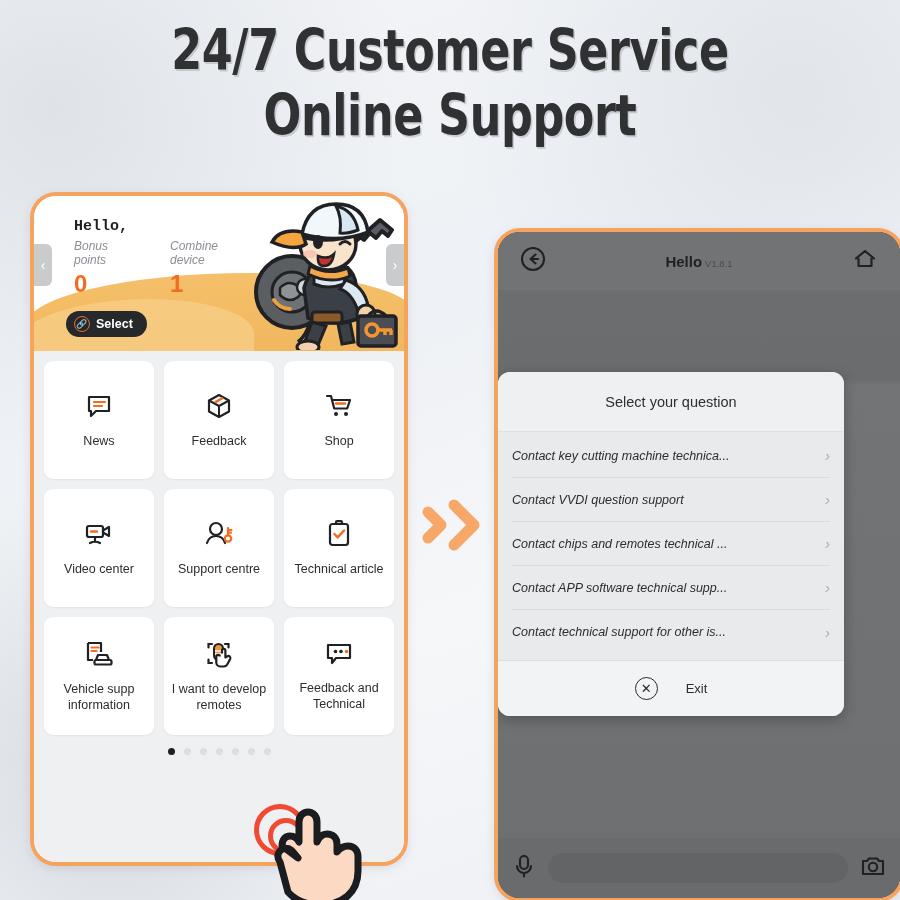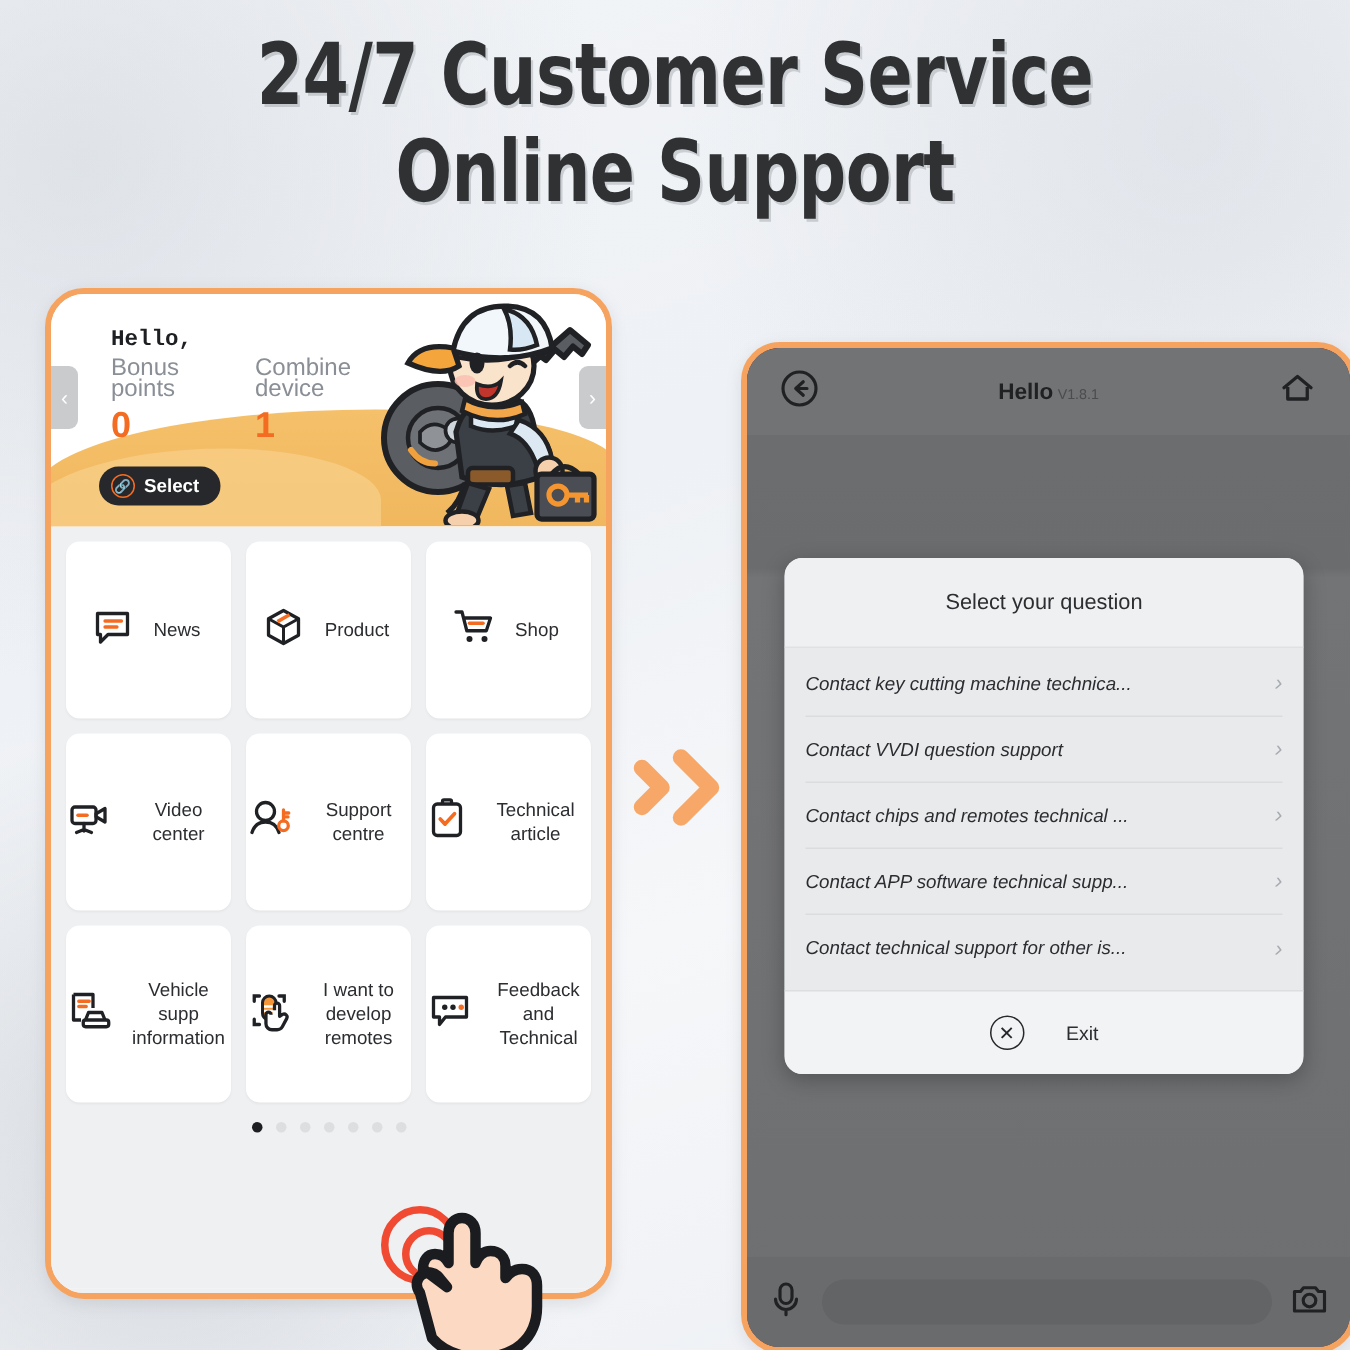--- a/index.html
+++ b/index.html
@@ -56,21 +56,21 @@
   }
   .hero-dune2 {
     position: absolute; left: -20px; bottom: 0; width: 240px; height: 52px;
     background: #f7cd84;
     border-radius: 60% 46% 0 0 / 100% 70% 0 0;
     opacity: .85;
   }
   .hero-inner { position: relative; padding: 22px 0 0 40px; z-index: 3; }
   .hello { font-size: 15px; font-weight: 700; color: #1d1f22; margin-bottom: 4px; font-family: Liberation Mono, monospace; }
   .stats { display: flex; gap: 34px; }
-  .stat-label { font-size: 16px; color: #8a8f96; line-height: 14px; width: 62px; }
+  .stat-label { font-size: 12px; color: #8a8f96; line-height: 14px; width: 62px; font-style: italic; }
   .stat-value { font-size: 24px; font-weight: 700; color: #f36c21; line-height: 30px; margin-top: 2px; }
   .select-pill {
     position: absolute; left: 32px; bottom: 14px; z-index: 4;
     display: inline-flex; align-items: center; gap: 6px;
     background: #26282b; color: #fff;
     border-radius: 15px; padding: 5px 14px 5px 8px;
     font-size: 12.5px; font-weight: 700;
   }
   .pill-link {
     width: 16px; height: 16px; border-radius: 50%;
@@ -88,21 +88,21 @@
     background: #c9cbcd; display: flex; align-items: center; justify-content: center;
     color: #fff; font-size: 14px; z-index: 5;
   }
   .carousel-tab.left  { left: 0;  border-radius: 0 6px 6px 0; }
   .carousel-tab.right { right: 0; border-radius: 6px 0 0 6px; }
 
   .left-body { background: #eef0f2; padding: 10px 10px 0 10px; height: 508px; }
   .grid { display: grid; grid-template-columns: repeat(3,1fr); gap: 10px; }
   .tile {
     background: #fff; border-radius: 9px; height: 118px;
-    display: flex; flex-direction: row; align-items: center;
+    display: flex; flex-direction: column; align-items: center;
     justify-content: center; gap: 8px;
     box-shadow: 0 1px 2px rgba(0,0,0,0.05);
   }
   .tile-label {
     font-size: 12.5px; color: #2b2d30; text-align: center;
     line-height: 16px; padding: 0 4px;
   }
   .dots { display: flex; justify-content: center; gap: 9px; margin-top: 13px; }
   .dot { width: 7px; height: 7px; border-radius: 50%; background: #dcdee0; }
   .dot.active { background: #1c1e21; }
@@ -136,21 +136,21 @@
     background: linear-gradient(180deg,#6d6e70 0%, #6b6c6e 22%, #737476 23%, #6e6f71 100%);
   }
   .r-header {
     height: 58px; display: flex; align-items: center; justify-content: space-between;
     padding: 0 22px; background: #727375;
   }
   .r-title { font-size: 15px; color: #1f2123; font-weight: 700; }
   .r-title .ver { font-size: 9.5px; font-weight: 400; color: #4a4c4e; margin-left: 3px; }
 
   .modal {
-    position: absolute; left: 25px; top: 140px; width: 346px;
+    position: absolute; left: 0; top: 140px; width: 346px;
     background: #eceef0; border-radius: 12px; overflow: hidden;
     box-shadow: 0 4px 14px rgba(0,0,0,0.25);
   }
   .modal-title {
     height: 60px; display: flex; align-items: center; justify-content: center;
     font-size: 14.5px; color: #2c2e31; background: #eef0f2;
     border-bottom: 1px solid #dfe1e3;
   }
   .q-list { background: #e8eaec; padding: 2px 14px 6px 14px; }
   .q-item {
@@ -277,21 +277,21 @@
       </div>
 
       <div class="tile">
         <span>
           <svg width="30" height="30" viewBox="0 0 30 30" fill="none">
             <path d="M15 4l10 5.5v11L15 26 5 20.5v-11z" stroke="#1f2124" stroke-width="2.2" stroke-linejoin="round"></path>
             <path d="M5 9.5L15 15l10-5.5M15 15v11" stroke="#1f2124" stroke-width="2"></path>
             <path d="M19 6.8l-8 4.6" stroke="#f36c21" stroke-width="2.4"></path>
           </svg>
         </span>
-        <span class="tile-label">Product</span>
+        <span class="tile-label">Feedback</span>
       </div>
 
       <div class="tile">
         <span>
           <svg width="30" height="30" viewBox="0 0 30 30" fill="none">
             <path d="M3 5h4l3.2 12.5h13L26 9H8" stroke="#1f2124" stroke-width="2.2" stroke-linecap="round" stroke-linejoin="round"></path>
             <circle cx="12" cy="23" r="2" fill="#1f2124"></circle>
             <circle cx="22" cy="23" r="2" fill="#1f2124"></circle>
             <path d="M12 12.5h9" stroke="#f36c21" stroke-width="2.4" stroke-linecap="round"></path>
           </svg>

